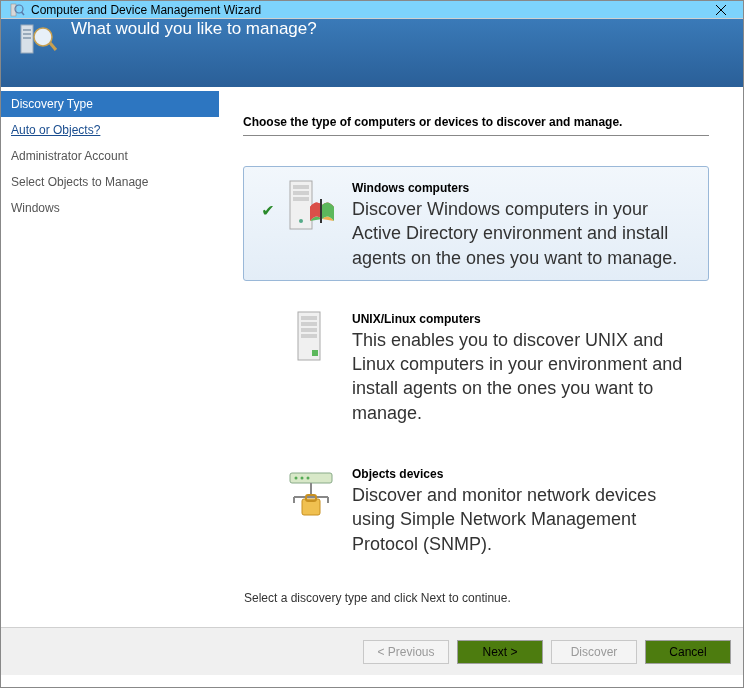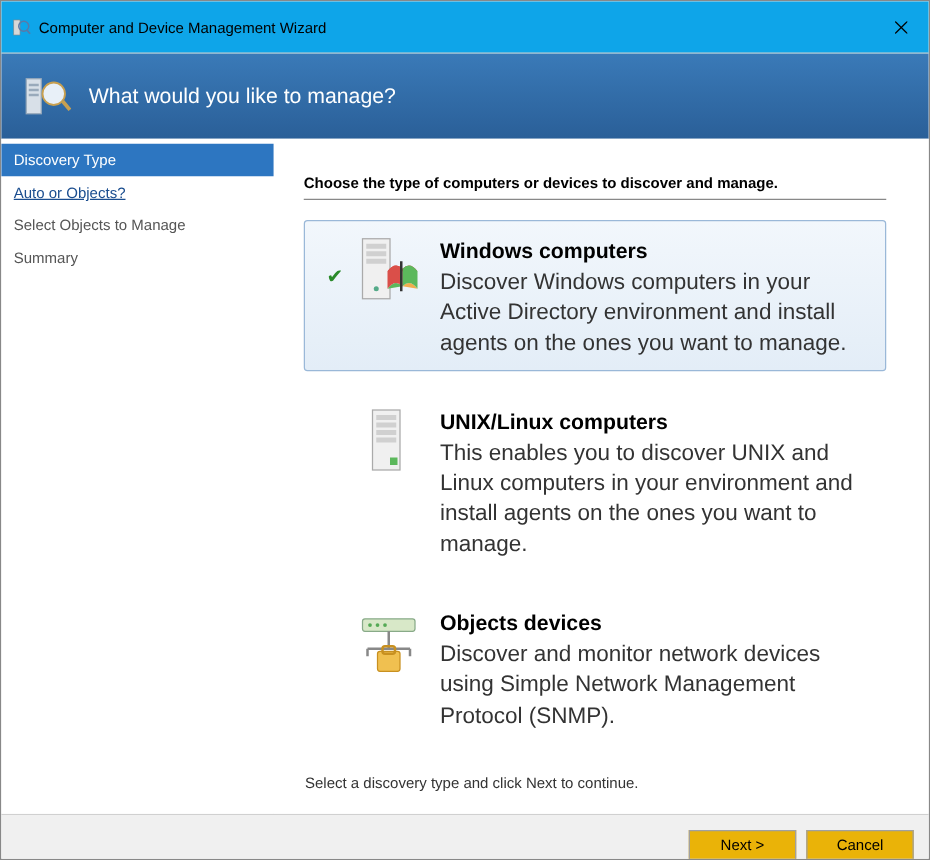--- a/index.html
+++ b/index.html
@@ -1,49 +1,49 @@
 <!DOCTYPE html>
 <html><head>
   <meta charset="utf-8">
   <style>
     * { margin: 0; padding: 0; box-sizing: border-box; }
     body { font-family: "Segoe UI", Tahoma, sans-serif; font-size: 12px; background: #fff; width: 744px; height: 688px; overflow: hidden; border: 1px solid #888; }
     
-    .titlebar { height: 42px; display: flex; align-items: center; padding: 0 0 0 8px; border-bottom: 1px solid #d0d0d0; background: #0ea5e9; }
+    .titlebar { height: 18px; display: flex; align-items: center; padding: 0 0 0 8px; border-bottom: 1px solid #d0d0d0; background: #7dd3fc; }
     .titlebar-icon { width: 16px; height: 16px; margin-right: 6px; display: inline-flex; align-items: center; justify-content: center; }
     .titlebar-title { flex: 1; font-size: 12px; color: #000; }
     .titlebar-close { width: 44px; height: 30px; display: flex; align-items: center; justify-content: center; cursor: pointer; font-size: 14px; }
     
-    .header { height: 68px; background: linear-gradient(to bottom, #3a7ab8 0%, #2a5f98 100%); display: flex; align-items: center; padding: 0 16px; }
+    .header { height: 68px; background: linear-gradient(to bottom, #3a7ab8 0%, #2a5f98 100%); display: flex; align-items: flex-start; padding: 0 16px; }
     .header-icon { width: 40px; height: 40px; margin-right: 14px; display: flex; align-items: center; justify-content: center; }
     .header-title { color: #fff; font-size: 17px; font-weight: 400; }
     
     .content-wrap { display: flex; height: calc(100% - 30px - 68px - 48px); }
     
     .sidebar { width: 218px; background: #fff; border-right: 0; padding-top: 4px; }
     .sidebar-item { padding: 6px 10px; font-size: 12px; color: #555; cursor: pointer; }
     .sidebar-item.active { background: #2d76c1; color: #fff; }
     .sidebar-item.link { color: #1a4d8f; text-decoration: underline; }
     .sidebar-item.link2 { color: #1a4d8f; }
     
     .main { flex: 1; padding: 28px 34px 12px 24px; background: #fff; }
-    .instr { font-size: 12px; font-weight: bold; color: #000; padding-bottom: 6px; border-bottom: 1px solid #888; margin-bottom: 16px; }
+    .instr { font-size: 12px; font-weight: bold; color: #000; padding-bottom: 6px; border-bottom: 1px solid #888; margin-bottom: 30px; }
     
     .option { display: flex; padding: 10px 14px; border: 1px solid transparent; border-radius: 3px; margin-bottom: 16px; cursor: pointer; align-items: flex-start; }
     .option.selected { border: 1px solid #9ab8d8; background: linear-gradient(to bottom, #f2f7fc 0%, #e3edf7 100%); }
     .option-check { width: 20px; margin-top: 24px; margin-right: 6px; color: #2a8a2a; font-size: 16px; display: flex; align-items: center; justify-content: center; }
     .option-icon { width: 54px; height: 56px; margin-right: 14px; display: flex; align-items: center; justify-content: center; flex-shrink: 0; }
     .option-text { flex: 1; padding-top: 4px; }
-    .option-title { font-weight: bold; font-size: 17px; color: #000; margin-bottom: 2px; }
+    .option-title { font-weight: bold; font-size: 12px; color: #000; margin-bottom: 2px; }
     .option-desc { font-size: 18px; color: #333; line-height: 1.35; }
     
     .hint { font-size: 12px; color: #333; margin-top: 24px; margin-left: 1px; }
     
     .footer { height: 48px; border-top: 1px solid #d0d0d0; display: flex; align-items: center; justify-content: flex-end; padding: 0 12px; gap: 8px; background: #f0f0f0; }
-    .btn { min-width: 86px; height: 24px; padding: 0 12px; font-size: 12px; border: 1px solid #a0a0a0; background: #eab308; cursor: pointer; }
+    .btn { min-width: 86px; height: 24px; padding: 0 12px; font-size: 12px; border: 1px solid #a0a0a0; background: #4d7c0f; cursor: pointer; }
     .btn:disabled { color: #9a9a9a; cursor: default; background: #f4f4f4; border-color: #c8c8c8; }
   </style>
 </head>
 <body>
 
 <div class="titlebar">
   <span class="titlebar-icon">
     <svg width="16" height="16" viewBox="0 0 16 16">
       <rect x="2" y="2" width="5" height="12" fill="#d8d8d8" stroke="#888" stroke-width="0.5"></rect>
       <circle cx="10" cy="7" r="4" fill="none" stroke="#5a7aa8" stroke-width="1.2"></circle>
@@ -71,22 +71,23 @@
     </svg>
   </div>
   <div class="header-title">What would you like to manage?</div>
 </div>
 
 <div class="content-wrap">
 
   <div class="sidebar">
     <div class="sidebar-item active">Discovery Type</div>
     <div class="sidebar-item link">Auto or Objects?</div>
+    <div class="sidebar-item">Administrator Account</div>
     <div class="sidebar-item">Select Objects to Manage</div>
-    <div class="sidebar-item">Summary</div>
+    <div class="sidebar-item">Windows</div>
   </div>
 
   <div class="main">
     <div class="instr">Choose the type of computers or devices to discover and manage.</div>
 
     <div class="option selected">
       <div class="option-check">✔</div>
       <div class="option-icon">
         <svg width="54" height="56" viewBox="0 0 54 56">
           <rect x="6" y="4" width="22" height="48" fill="#f0f0f0" stroke="#aaa" stroke-width="1"></rect>
@@ -146,15 +147,17 @@
         <div class="option-title">Objects devices</div>
         <div class="option-desc">Discover and monitor network devices using Simple Network Management Protocol (SNMP).</div>
       </div>
     </div>
 
     <div class="hint">Select a discovery type and click Next to continue.</div>
   </div>
 </div>
 
 <div class="footer">
+  <button class="btn" disabled="">&lt; Previous</button>
   <button class="btn">Next &gt;</button>
+  <button class="btn" disabled="">Discover</button>
   <button class="btn">Cancel</button>
 </div>
 
 </body></html>

